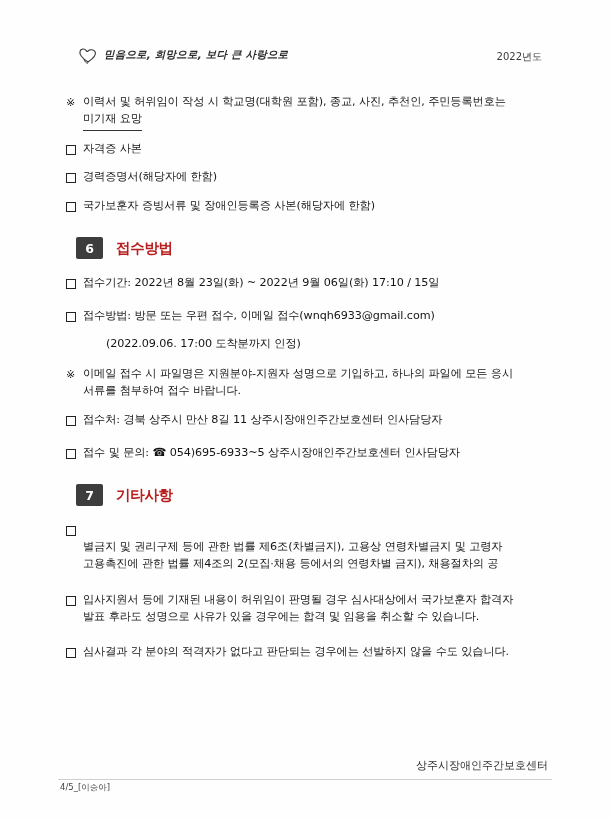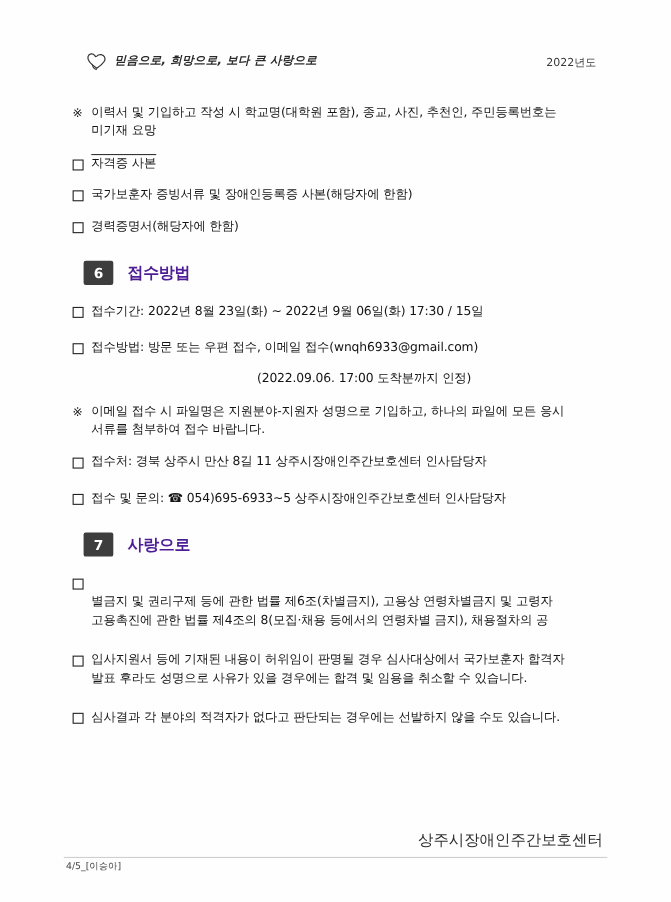--- a/index.html
+++ b/index.html
@@ -85,23 +85,23 @@
     width: 8px;
     height: 8px;
     border: 1px solid #222;
     margin-top: 3px;
   }
   .txt {
     flex: 1 1 auto;
   }
   .txt .u {
     border-bottom: 1px solid #333;
-    padding-bottom: 15px;
-  }
-  .indent-2 { padding-left: 40px; text-align: center; }
+    padding-bottom: 5px;
+  }
+  .indent-2 { padding-left: 40px; }
 
   
   .section {
     display: flex;
     align-items: center;
     gap: 13px;
     margin: 20px 0 16px 10px;
   }
   .sec-num {
     width: 27px;
@@ -112,31 +112,31 @@
     font-weight: bold;
     display: flex;
     align-items: center;
     justify-content: center;
     border-radius: 2px;
   }
   .sec-title {
     font-size: 14.5px;
     font-weight: bold;
     letter-spacing: -0.3px;
-    color: #4c1d95;
+    color: #b91c1c;
   }
   .gap-sm { height: 4px; }
   .gap-md { height: 10px; }
 
   
   .footer-right {
     position: absolute;
     right: 62px;
     bottom: 47px;
-    font-size: 14px;
+    font-size: 11px;
     color: #2e2e2e;
   }
   .footer-left {
     position: absolute;
     left: 60px;
     bottom: 26px;
     font-size: 8.5px;
     color: #444;
     text-align: center;
   }
@@ -164,50 +164,50 @@
       <span class="logo-text">믿음으로, 희망으로, 보다 큰 사랑으로</span>
     </div>
     <div class="year">2022년도</div>
   </div>
 
   <div class="content">
 
     <div class="line">
       <span class="marker">※</span>
       <span class="txt">
-        <span>이력서 및 기입하고 작성 시 학교명(대학원 포함), 종교, 사진, 추천인, 주민등록번호는</span><br>
+        <span>이력서 및 허위임이 작성 시 학교명(대학원 포함), 종교, 사진, 추천인, 주민등록번호는</span><br>
         <span class="u">미기재 요망</span>
       </span>
     </div>
 
     <div class="gap-sm"></div>
 
     <div class="line">
       <span class="marker"><span class="chk"></span></span>
       <span class="txt">자격증 사본</span>
     </div>
 
     <div class="line">
       <span class="marker"><span class="chk"></span></span>
+      <span class="txt">경력증명서(해당자에 한함)</span>
+    </div>
+
+    <div class="line">
+      <span class="marker"><span class="chk"></span></span>
       <span class="txt">국가보훈자 증빙서류 및 장애인등록증 사본(해당자에 한함)</span>
-    </div>
-
-    <div class="line">
-      <span class="marker"><span class="chk"></span></span>
-      <span class="txt">경력증명서(해당자에 한함)</span>
     </div>
 
     <div class="section">
       <span class="sec-num">6</span>
       <span class="sec-title">접수방법</span>
     </div>
 
     <div class="line">
       <span class="marker"><span class="chk"></span></span>
-      <span class="txt">접수기간: 2022년 8월 23일(화) ~ 2022년 9월 06일(화) 17:30 / 15일</span>
+      <span class="txt">접수기간: 2022년 8월 23일(화) ~ 2022년 9월 06일(화) 17:10 / 15일</span>
     </div>
 
     <div class="gap-sm"></div>
 
     <div class="line">
       <span class="marker"><span class="chk"></span></span>
       <span class="txt">접수방법: 방문 또는 우편 접수, 이메일 접수(wnqh6933@gmail.com)</span>
     </div>
 
     <div class="line indent-2">
@@ -233,29 +233,29 @@
 
     <div class="gap-sm"></div>
 
     <div class="line">
       <span class="marker"><span class="chk"></span></span>
       <span class="txt">접수 및 문의: ☎ 054)695-6933~5 상주시장애인주간보호센터 인사담당자</span>
     </div>
 
     <div class="section">
       <span class="sec-num">7</span>
-      <span class="sec-title">사랑으로</span>
+      <span class="sec-title">기타사항</span>
     </div>
 
     <div class="line">
       <span class="marker"><span class="chk"></span></span>
       <span class="txt">
         <br>
         <span>별금지 및 권리구제 등에 관한 법률 제6조(차별금지), 고용상 연령차별금지 및 고령자</span><br>
-        <span>고용촉진에 관한 법률 제4조의 8(모집·채용 등에서의 연령차별 금지), 채용절차의 공</span><br>
+        <span>고용촉진에 관한 법률 제4조의 2(모집·채용 등에서의 연령차별 금지), 채용절차의 공</span><br>
       </span>
     </div>
 
     <div class="gap-md"></div>
 
     <div class="line">
       <span class="marker"><span class="chk"></span></span>
       <span class="txt">
         <span>입사지원서 등에 기재된 내용이 허위임이 판명될 경우 심사대상에서 국가보훈자 합격자</span><br>
         <span>발표 후라도 성명으로 사유가 있을 경우에는 합격 및 임용을 취소할 수 있습니다.</span>

